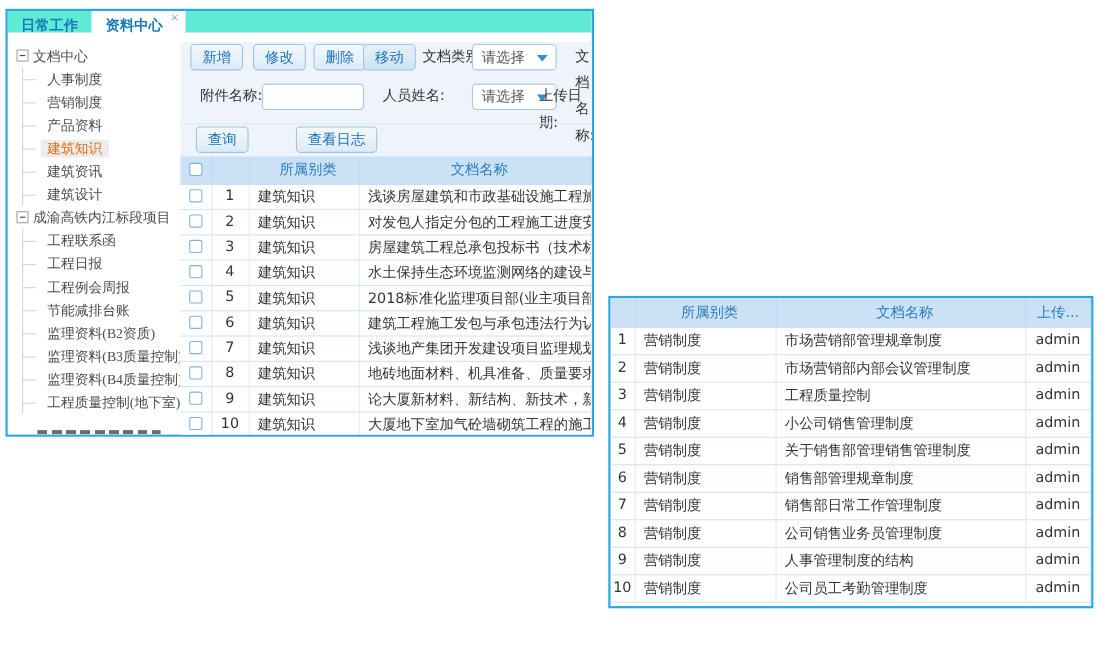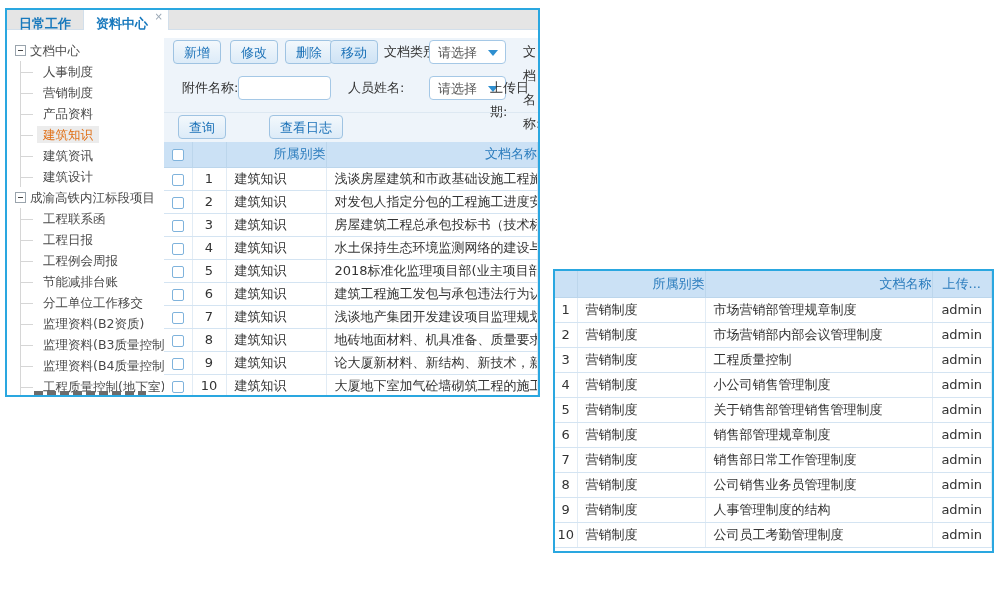--- a/index.html
+++ b/index.html
@@ -2,40 +2,40 @@
 <html><head>
 <meta charset="utf-8">
 <style>
   html,body{margin:0;padding:0;background:#fff;width:1000px;height:600px;
     font-family:"DejaVu Sans","Liberation Sans",sans-serif;-webkit-font-smoothing:antialiased;}
   *{box-sizing:border-box;}
 
   
   .left-panel{position:absolute;left:5px;top:8px;width:535px;height:389px;
     border:2px solid #2aa7e0;background:#fff;overflow:hidden;}
-  .tabbar{height:20px;background:#e5e5e5;border-bottom:1px solid #d2dfeb;display:flex;align-items:stretch;}
+  .tabbar{height:20px;background:#5eead4;border-bottom:1px solid #d2dfeb;display:flex;align-items:stretch;}
   .tab{padding:0 12px;line-height:27px;font-size:13px;font-weight:700;color:#1879bd;cursor:default;}
   .tab.active{background:#fff;border-left:1px solid #d2dfeb;border-right:1px solid #d2dfeb;
     position:relative;margin-bottom:-1px;padding-right:20px;box-shadow:0 1px 0 #fff;}
   .tab-close{position:absolute;top:1px;right:5px;font-size:10px;font-weight:400;color:#9aa7b4;line-height:12px;}
 
   .panel-body{position:absolute;top:28px;left:0;right:0;bottom:0;}
 
   
   .sidebar{position:absolute;left:0;top:0;bottom:0;width:181px;border-right:1px solid #aacbe5;
     background:#fff;overflow:hidden;}
   .tree{list-style:none;margin:2px 0 0 0;padding:0 0 0 8px;font-size:12.5px;color:#4a4a4a;position:relative;height:100%;}
   .tree li{height:21px;line-height:21px;white-space:nowrap;}
   .tree .root .collapse-icon{display:inline-block;width:11px;height:11px;border:1px solid #9aa4ad;
     background:#fff;position:relative;vertical-align:-1px;margin-right:4px;}
   .tree .root .collapse-icon::after{content:"";position:absolute;left:2px;right:2px;top:4px;height:1px;background:#444;}
   .tree li.child{padding-left:0;margin-left:5px;border-left:1px solid #d6d6d6;}
   .tree li.child::before{content:"";display:inline-block;width:12px;height:1px;background:#d6d6d6;
     vertical-align:middle;margin-right:4px;}
-  .tree li.child .node-label{padding:1px 6px;}
+  .tree li.child .node-label{padding:1px 6px;font-family:Liberation Serif, serif;}
   .tree li.child.selected .node-label{background:#ececec;color:#e06e14;}
   .tree-clipped{position:absolute;bottom:0;left:27px;width:112px;height:4px;
     background:repeating-linear-gradient(90deg,#6b6b6b 0 9px,transparent 9px 13px);}
 
   
   .content{position:absolute;left:157px;top:0;right:0;bottom:0;background:#fff;}
   .toolbar{position:relative;height:104px;background:#eef4fa;font-size:13px;color:#333;}
   .toolbar .abs{position:absolute;height:24px;line-height:24px;}
   .btn{display:inline-block;height:24px;line-height:22px;padding:0 10px;font-size:13px;color:#1c72b8;
     background:linear-gradient(#f3f8fc,#dcebf8);border:1px solid #9fc3e2;border-radius:4px;text-align:center;cursor:default;}
@@ -44,21 +44,21 @@
   .select{position:relative;width:77px;height:24px;background:#fff;border:1px solid #a5c8e6;border-radius:4px;
     padding:0 18px 0 8px;line-height:22px;color:#555;font-size:13px;}
   .select .arrow{position:absolute;right:7px;top:9px;width:0;height:0;
     border-left:5px solid transparent;border-right:5px solid transparent;border-top:6px solid #2e8fd0;}
   .text-input{width:93px;height:24px;border:1px solid #a5c8e6;border-radius:4px;background:#fff;
     padding:0 6px;font-size:13px;color:#333;font-family:inherit;}
   .divider{position:absolute;left:0;right:0;top:74px;border-top:1px solid #dde8f2;}
 
   
   table{border-collapse:collapse;table-layout:fixed;width:100%;font-size:13px;color:#333;}
-  th{background:#cbe1f5;color:#2b7cbd;font-weight:400;text-align:right;padding:0 0 0 8px;
+  th{background:#cbe1f5;color:#2b7cbd;font-weight:400;text-align:center;padding:0 0 0 8px;
     border-right:1px solid #bcd6ec;border-bottom:1px solid #bcd6ec;}
   td{border-right:1px solid #e2ecf5;border-bottom:1px solid #d4e4f2;padding:0 0 0 8px;
     white-space:nowrap;overflow:hidden;background:#fff;}
   .left-table th{height:25px;}
   .left-table td{height:23px;}
   .c-center{text-align:center;padding:0;}
   .cb{display:inline-block;width:12px;height:12px;border:1px solid #7fb3dc;border-radius:2px;background:#fff;vertical-align:middle;}
 
   
   .right-panel{position:absolute;left:553px;top:269px;width:441px;height:284px;
@@ -91,21 +91,20 @@
         <li class="child"><span class="node-label">营销制度</span></li>
         <li class="child"><span class="node-label">产品资料</span></li>
         <li class="child selected"><span class="node-label">建筑知识</span></li>
         <li class="child"><span class="node-label">建筑资讯</span></li>
         <li class="child"><span class="node-label">建筑设计</span></li>
         <li class="root"><span class="collapse-icon"></span><span class="node-label">成渝高铁内江标段项目</span></li>
         <li class="child"><span class="node-label">工程联系函</span></li>
         <li class="child"><span class="node-label">工程日报</span></li>
         <li class="child"><span class="node-label">工程例会周报</span></li>
         <li class="child"><span class="node-label">节能减排台账</span></li>
-        <li class="child"><span class="node-label">分工单位工作移交</span></li>
         <li class="child"><span class="node-label">监理资料(B2资质)</span></li>
         <li class="child"><span class="node-label">监理资料(B3质量控制)</span></li>
         <li class="child"><span class="node-label">监理资料(B4质量控制)</span></li>
         <li class="child"><span class="node-label">工程质量控制(地下室)</span></li>
       </ul>
       <div class="tree-clipped"></div>
     </div>
 
     <div class="content">
 

